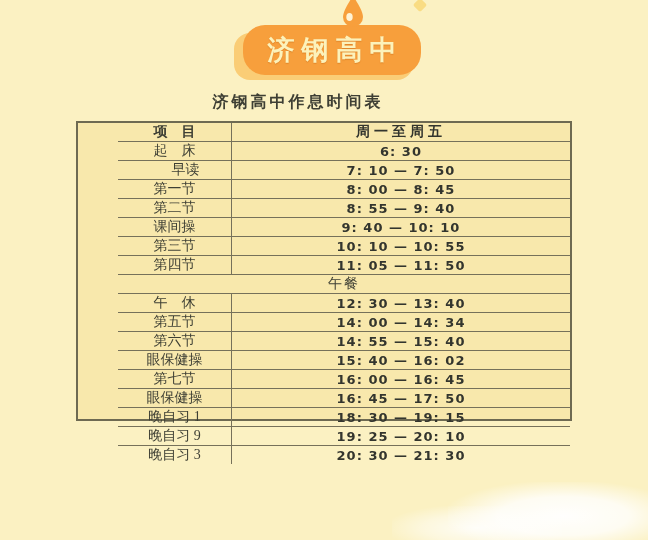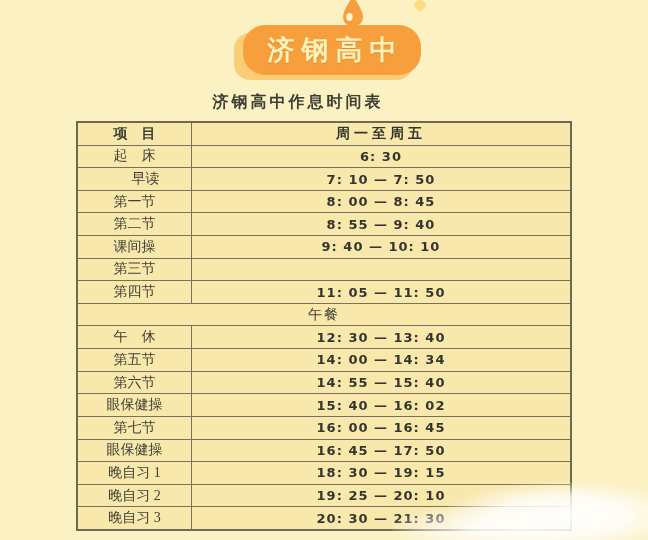--- a/index.html
+++ b/index.html
@@ -41,25 +41,25 @@
   .table-title {
     position:absolute; top:92px; left:0; width:596px;
     text-align:center;
     font-size:16px; font-weight:bold;
     letter-spacing:3px; color:#3E3F34;
   }
 
   
   .schedule-table {
     position:absolute; left:76px; top:121px;
-    width:496px; height:410px;
+    width:496px; height:300px;
     box-sizing:border-box;
     border:2px solid #6E6A52;
     background:#F8E8AC;
-    display:flex; flex-direction:column;
+    display:flex; flex-direction:column;padding-left:40px;
   }
   .row {
     flex:1; display:flex; align-items:stretch;
     border-bottom:1px solid #76715A;
   }
   .row:last-child { border-bottom:none; }
   .cell-label {
     width:114px; box-sizing:border-box;
     border-right:1px solid #76715A;
     display:flex; align-items:center; justify-content:center;
@@ -131,20 +131,21 @@
   <div class="row">
     <div class="cell-label">第二节</div>
     <div class="cell-time">8: 55 —  9: 40</div>
   </div>
   <div class="row">
     <div class="cell-label">课间操</div>
     <div class="cell-time">9: 40 — 10: 10</div>
   </div>
   <div class="row">
     <div class="cell-label">第三节</div>
+    <div class="cell-time">10: 10 — 10: 55</div>
   </div>
   <div class="row">
     <div class="cell-label">第四节</div>
     <div class="cell-time">11: 05 — 11: 50</div>
   </div>
 
   <div class="row row-merged">
     <div class="cell-full">午餐</div>
   </div>
 
@@ -170,21 +171,21 @@
   </div>
   <div class="row">
     <div class="cell-label">眼保健操</div>
     <div class="cell-time">16: 45 — 17: 50</div>
   </div>
   <div class="row">
     <div class="cell-label">晚自习 1</div>
     <div class="cell-time">18: 30 — 19: 15</div>
   </div>
   <div class="row">
-    <div class="cell-label">晚自习 2</div>
+    <div class="cell-label">晚自习 9</div>
     <div class="cell-time">19: 25 — 20: 10</div>
   </div>
   <div class="row">
     <div class="cell-label">晚自习 3</div>
     <div class="cell-time">20: 30 — 21: 30</div>
   </div>
 
 </div>
 
 <div class="smudge-2"></div>

